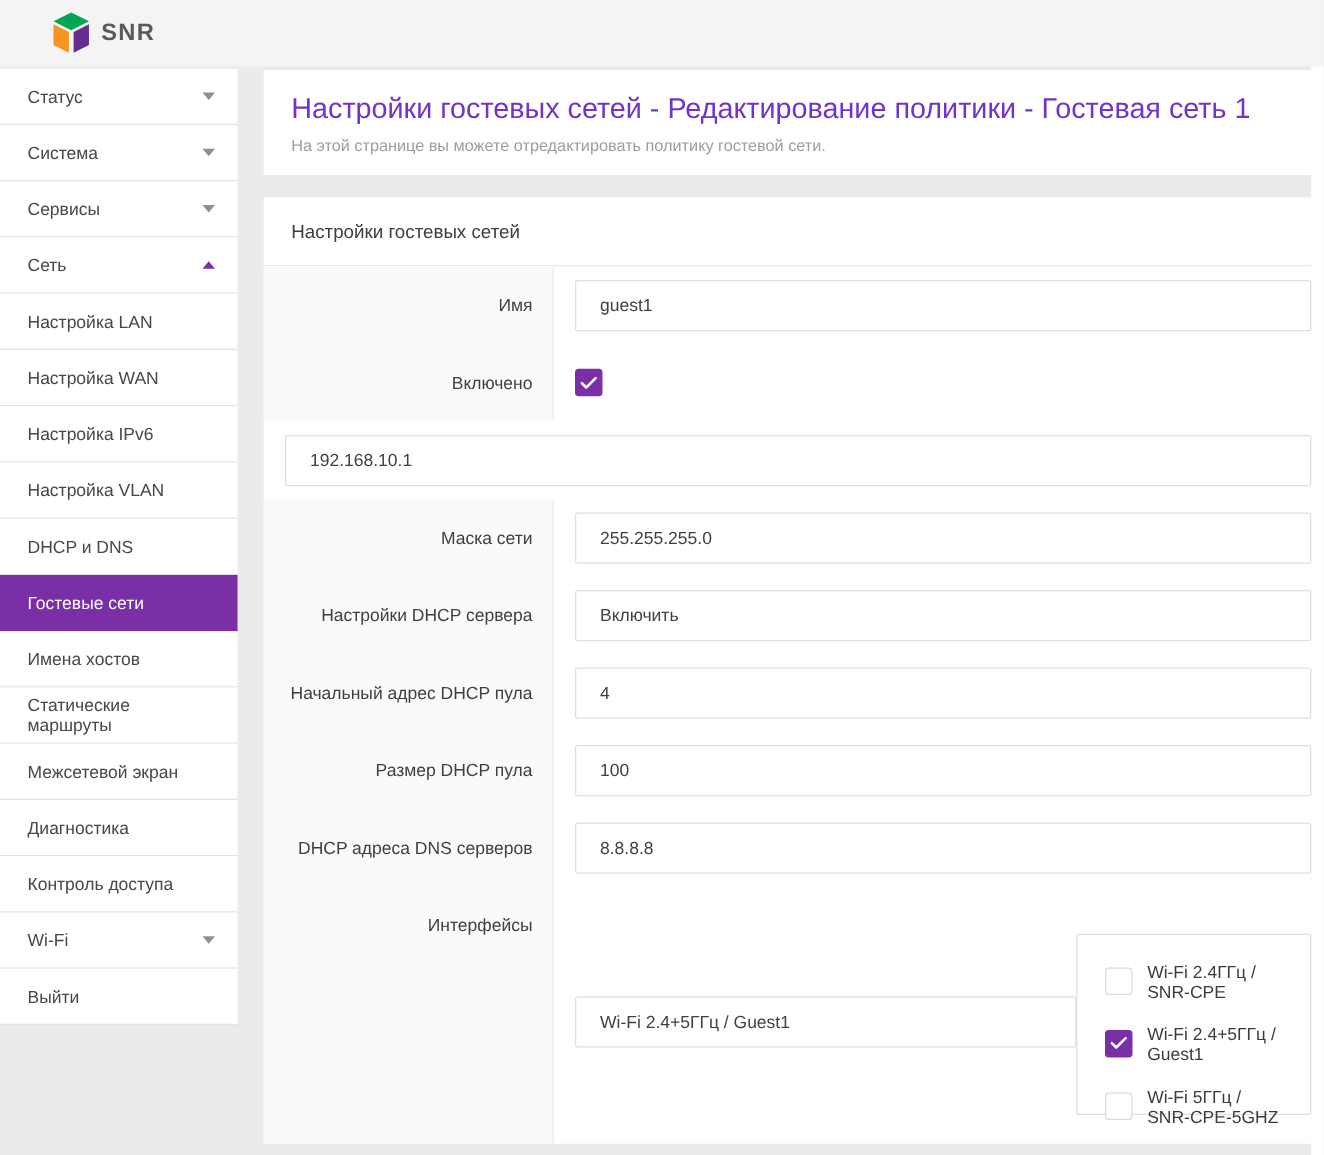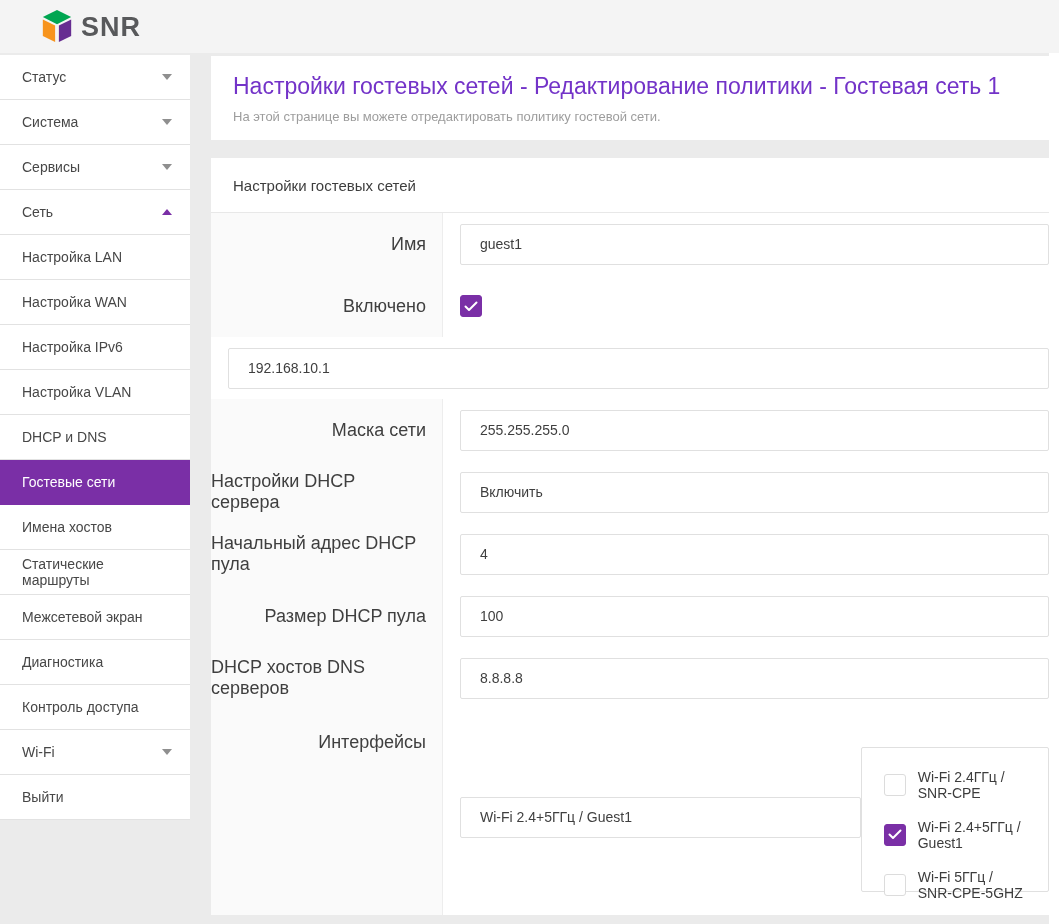--- a/index.html
+++ b/index.html
@@ -11,21 +11,21 @@
     color:#3f3f3f;
   }
   
   .topbar {
     position:absolute; left:0; top:0; width:1059px; height:53px;
     background:#f4f4f4;
   }
   .brand { position:absolute; left:40px; top:9px; display:flex; align-items:center; gap:7px; }
   .brand svg { display:block; }
   .brand-text {
-    font-size:27px; font-weight:bold; color:#58595b; letter-spacing:1px;
+    font-size:19px; font-weight:bold; color:#58595b; letter-spacing:1px;
   }
   
   .scroll-strip {
     position:absolute; right:0; top:53px; width:10px; height:871px; background:#ffffff;
   }
   
   .sidebar { position:absolute; left:0; top:55px; width:190px; }
   .side-item {
     height:45px; background:#ffffff; border-bottom:1px solid #e2e2e2;
     display:flex; align-items:center; padding:0 18px 0 22px;
@@ -49,21 +49,21 @@
   }
   .card-header {
     height:55px; line-height:55px; padding-left:22px;
     font-size:15px; color:#3d3d3d; border-bottom:1px solid #e8e8e8;
   }
   .frow { display:flex; height:62px; }
   .frow.tall { height:206px; }
   .frow .lbl {
     width:232px; flex-shrink:0; background:#fafafa; border-right:1px solid #ededed;
     display:flex; align-items:center; justify-content:flex-end;
-    padding-right:16px; font-size:18px; color:#3f3f3f; text-align:left;
+    padding-right:16px; font-size:14px; color:#3f3f3f; text-align:left;
   }
   .frow.tall .lbl { align-items:flex-start; padding-top:23px; }
   .frow .ctl { flex:1; display:flex; align-items:center; padding-left:17px; min-width:0; }
   .frow.tall .ctl { align-items:center; justify-content:flex-start; padding-top:10px; }
   .tinput {
     width:100%; height:41px; border:1px solid #e0e0e0; border-radius:2px;
     background:#fff; padding:0 12px 0 19px; font-size:14px; color:#3f3f3f;
     font-family:"Liberation Sans","DejaVu Sans",sans-serif; outline:none;
   }
   .cb {
@@ -202,21 +202,21 @@
           <input class="tinput" type="text" value="4" style="">
         </div>
       </div>
       <div class="frow">
         <div class="lbl">Размер DHCP пула</div>
         <div class="ctl">
           <input class="tinput" type="text" value="100" style="">
         </div>
       </div>
       <div class="frow">
-        <div class="lbl">DHCP хостов DNS серверов</div>
+        <div class="lbl">DHCP адреса DNS серверов</div>
         <div class="ctl">
           <input class="tinput" type="text" value="8.8.8.8" style="">
         </div>
       </div>
       <div class="frow tall">
         <div class="lbl">Интерфейсы</div>
         <div class="ctl">
           <input class="tinput" type="text" value="Wi-Fi 2.4+5ГГц / Guest1" style="">
           <div class="opt-panel">
             <div class="opt-row">

